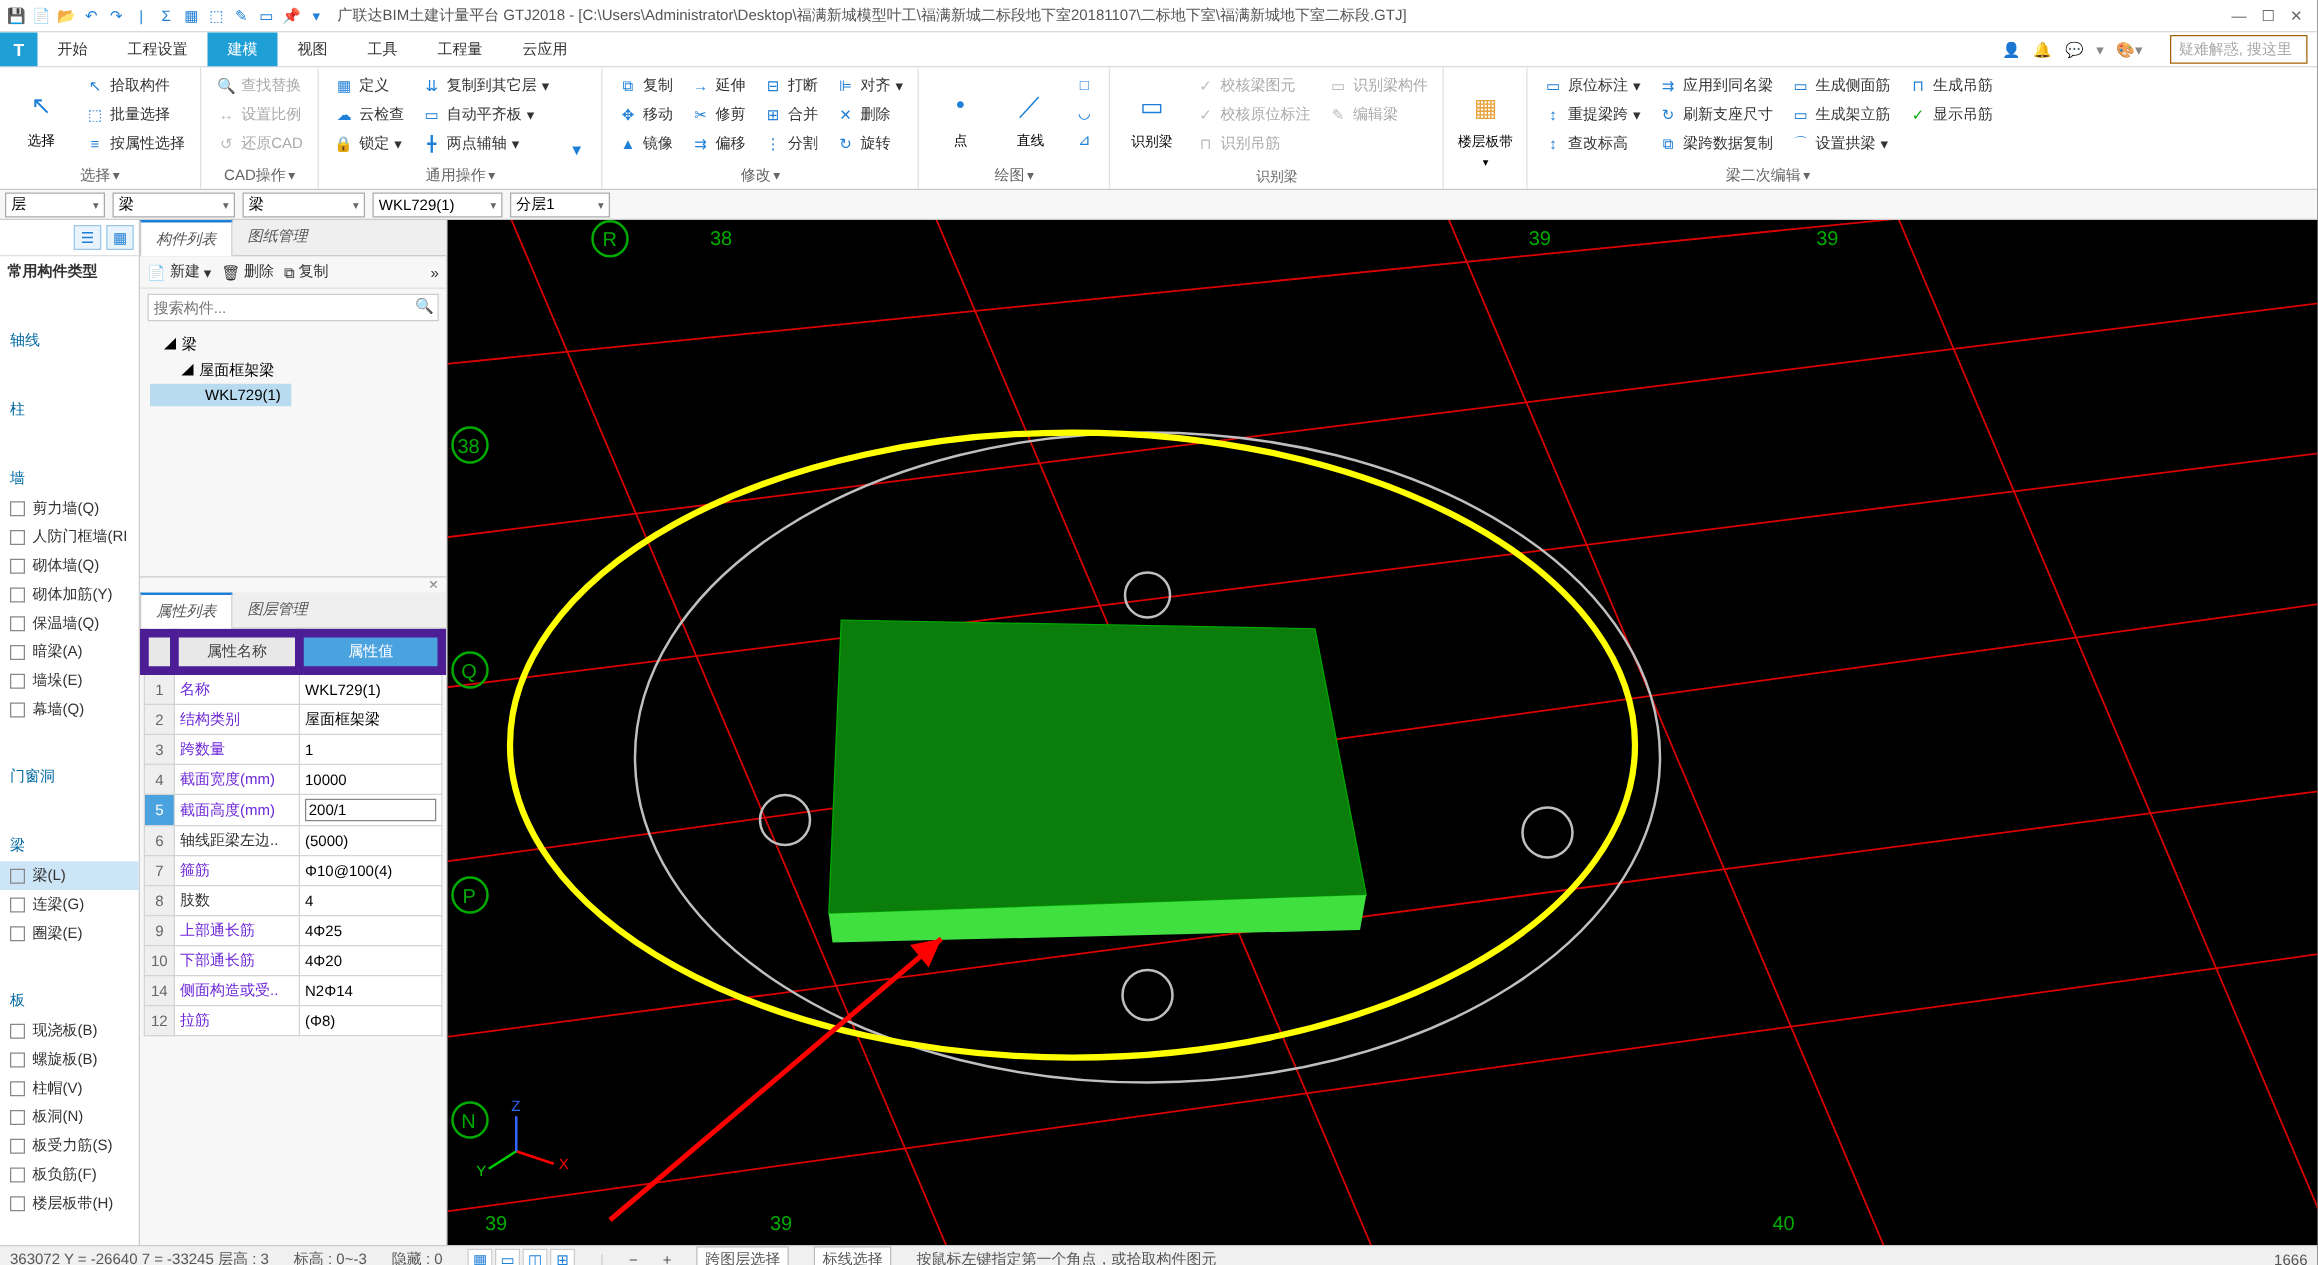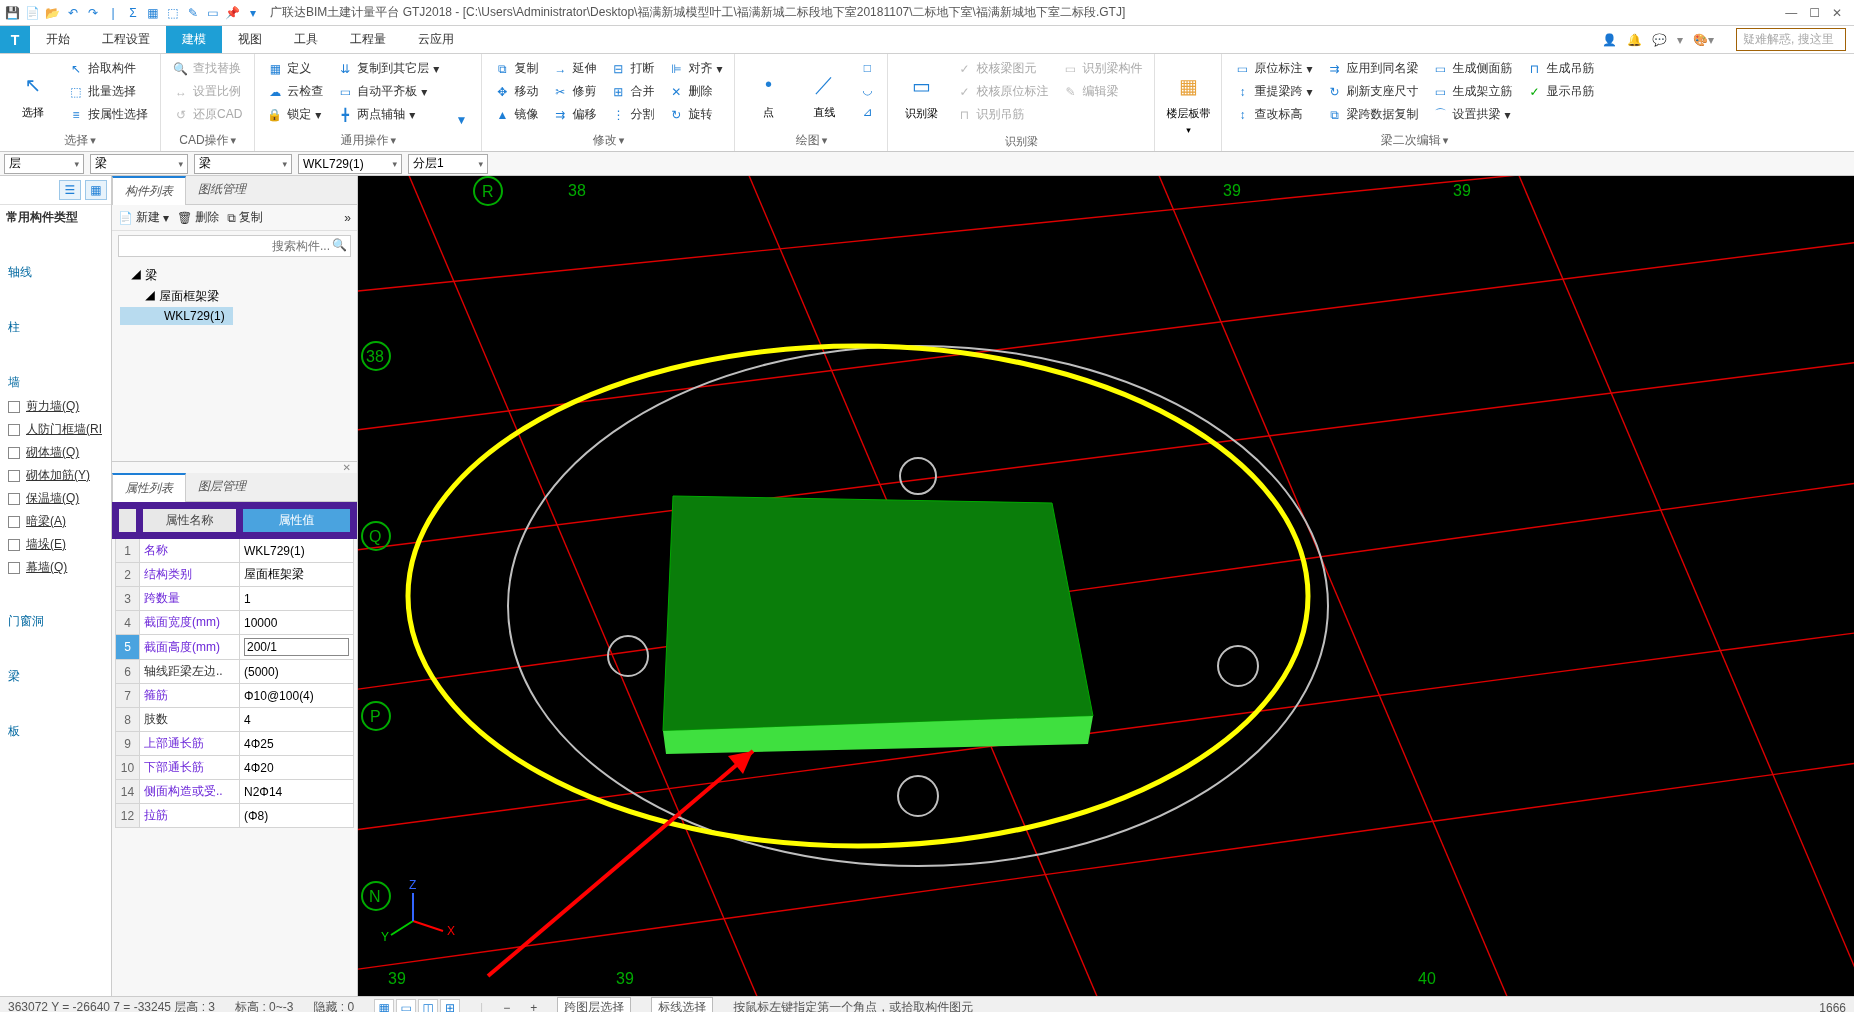--- a/index.html
+++ b/index.html
@@ -35,32 +35,32 @@
 .toolbar2 select, .toolbar2 .sel { height: 20px; border: 1px solid #aaa; background: #fff; padding: 0 18px 0 4px; font-size: 12px; position: relative; display: inline-flex; align-items: center; }
 .toolbar2 .sel::after { content: "▾"; position: absolute; right: 4px; color: #666; font-size: 9px; }
 
 .workspace { display: flex; height: 820px; }
 
 .left-tree { width: 112px; background: #fff; border-right: 1px solid #ccc; overflow-y: auto; }
 .left-tree .header { display: flex; justify-content: flex-end; gap: 4px; padding: 4px; border-bottom: 1px solid #e0e0e0; }
 .left-tree .header span { width: 22px; height: 20px; border: 1px solid #9cc7e8; background: #e8f3fb; display: flex; align-items: center; justify-content: center; color: #1e7fd6; cursor: pointer; }
 .left-tree .section { padding: 4px 6px; font-weight: bold; color: #333; }
 .left-tree .cat { padding: 4px 8px; color: #0369a1; cursor: pointer; margin-top: 30px; }
-.left-tree .item { padding: 3px 8px 3px 8px; display: flex; align-items: center; gap: 6px; cursor: pointer; color: #333; text-decoration: underline; }
+.left-tree .item { padding: 3px 8px 3px 8px; display: flex; align-items: center; gap: 6px; cursor: pointer; color: #333; }
 .left-tree .item.active { background: #cde6f7; }
 .left-tree .item .ico { width: 12px; height: 12px; border: 1px solid #888; display: inline-block; }
 
 .mid-panel { width: 246px; background: #f7f7f7; border-right: 1px solid #ccc; display: flex; flex-direction: column; }
 .tabs { display: flex; background: #efefef; border-bottom: 1px solid #ccc; font-style: italic; }
 .tabs .tab { padding: 5px 12px; cursor: pointer; color: #555; }
 .tabs .tab.active { background: #fff; border-top: 2px solid #1e7fd6; border-right: 1px solid #ccc; border-left: 1px solid #ccc; margin-bottom: -1px; }
 .mid-toolbar { padding: 4px 6px; display: flex; gap: 8px; border-bottom: 1px solid #e0e0e0; }
 .mid-toolbar span { display: flex; align-items: center; gap: 3px; cursor: pointer; color: #333; }
 .mid-search { margin: 4px 6px; position: relative; }
-.mid-search input { width: 100%; border: 1px solid #ccc; padding: 3px 20px 3px 4px; color: #15803d; text-align: right; }
+.mid-search input { width: 100%; border: 1px solid #ccc; padding: 3px 20px 3px 4px; color: #15803d; }
 .mid-search .sico { position: absolute; right: 4px; top: 3px; color: #1e7fd6; }
 .tree { padding: 4px 8px; flex: 0 0 auto; height: 200px; }
 .tree .node { padding: 2px 0 2px 10px; cursor: pointer; }
 .tree .node.l1 { padding-left: 24px; }
 .tree .node.l2 { padding-left: 44px; }
 .tree .node.sel { background: #b8dbef; display: inline-block; padding-right: 8px; }
 
 .prop-panel { flex: 1; display: flex; flex-direction: column; border-top: 1px solid #ccc; overflow: hidden; }
 .prop-panel .close { text-align: right; padding: 0 6px; color: #888; cursor: pointer; font-size: 10px; }
 .prop-table { flex: 1; overflow-y: auto; }
@@ -406,21 +406,35 @@
         <div class="item"><span class="ico"></span>人防门框墙(RI</div>
         <div class="item"><span class="ico"></span>砌体墙(Q)</div>
         <div class="item"><span class="ico"></span>砌体加筋(Y)</div>
         <div class="item"><span class="ico"></span>保温墙(Q)</div>
         <div class="item"><span class="ico"></span>暗梁(A)</div>
         <div class="item"><span class="ico"></span>墙垛(E)</div>
         <div class="item"><span class="ico"></span>幕墙(Q)</div>
       </div>
     <div class="cat">门窗洞</div>
     <div class="cat">梁</div>
+    <div id="beam-items">
+        <div class="item active"><span class="ico"></span>梁(L)</div>
+        <div class="item"><span class="ico"></span>连梁(G)</div>
+        <div class="item"><span class="ico"></span>圈梁(E)</div>
+      </div>
     <div class="cat">板</div>
+    <div id="slab-items">
+        <div class="item"><span class="ico"></span>现浇板(B)</div>
+        <div class="item"><span class="ico"></span>螺旋板(B)</div>
+        <div class="item"><span class="ico"></span>柱帽(V)</div>
+        <div class="item"><span class="ico"></span>板洞(N)</div>
+        <div class="item"><span class="ico"></span>板受力筋(S)</div>
+        <div class="item"><span class="ico"></span>板负筋(F)</div>
+        <div class="item"><span class="ico"></span>楼层板带(H)</div>
+      </div>
   </div>
 
   <div class="mid-panel">
     <div class="tabs">
       <div class="tab active">构件列表</div>
       <div class="tab">图纸管理</div>
     </div>
     <div class="mid-toolbar">
       <span>📄 <span>新建</span> ▾</span>
       <span>🗑 <span>删除</span></span>

